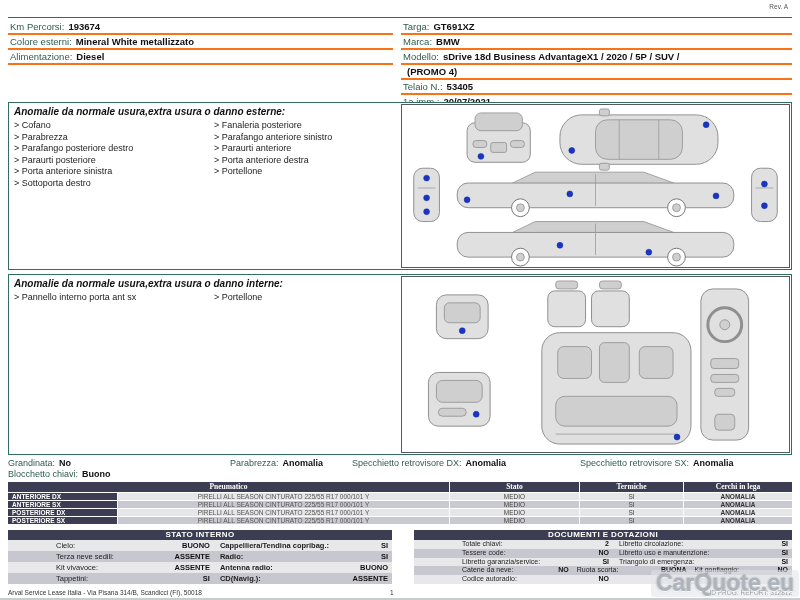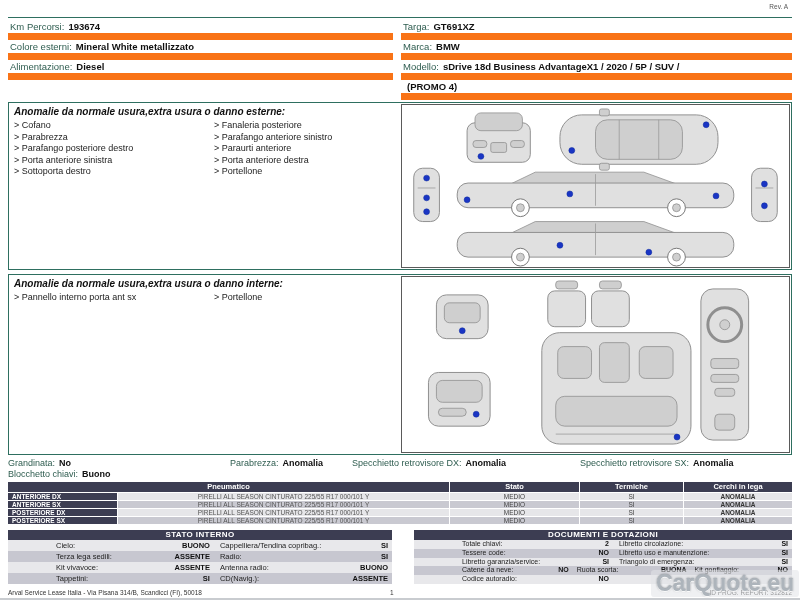--- a/index.html
+++ b/index.html
@@ -9,21 +9,21 @@
 
   
   .title { position:absolute; top:3px; left:8px; font-size:13px; font-weight:bold; color:#1d5a4b; letter-spacing:.4px; }
   .rev { position:absolute; top:3px; right:12px; font-size:6.5px; color:#555; }
   .header-rule { position:absolute; top:17px; left:8px; right:8px; border-top:1px solid #2e6f60; }
 
   
   .info { position:absolute; top:20px; left:8px; right:8px; display:flex; }
   .info-left { width:385px; margin-right:8px; }
   .info-right { flex:1; }
-  .field { display:flex; border-bottom:7px solid #f97316; padding:1px 2px 1px 2px; font-size:9.5px; line-height:11px; min-height:12px; }
+  .field { display:flex; border-bottom:2px solid #f97316; padding:1px 2px 1px 2px; font-size:9.5px; line-height:11px; min-height:12px; }
   .flabel { color:#2f5d50; margin-right:4px; white-space:nowrap; }
   .fvalue { font-weight:bold; color:#101010; white-space:nowrap; }
 
   
   .box { position:absolute; left:8px; width:784px; border:1px solid #2e6f60; background:#fff; }
   .box-ext { top:102px; height:168px; }
   .box-int { top:274px; height:181px; }
   .box-head { font-size:10px; font-weight:bold; color:#111; padding:3px 5px 2px 5px;font-style:italic; }
   .anom-cols { display:flex; padding:1px 5px; }
   .anom-col1 { width:200px; }
@@ -45,21 +45,21 @@
   .sum-line { display:flex; line-height:11px; }
   .sum-pair .flabel { font-size:9px; }
   .sum-pair .fvalue { font-size:9px; }
   .sum-pair { display:flex; }
   .sp1 { width:222px; }
   .sp2 { width:122px; }
   .sp3 { width:228px; }
 
   
   .tires { position:absolute; top:482px; left:8px; width:784px; }
-  .t-head { display:flex; background:#3c3d52; color:#fff; font-weight:bold; font-size:7.5px; height:10px; line-height:10px; text-align:center; }
+  .t-head { display:flex; background:#3c3d52; color:#fff; font-weight:bold; font-size:7.5px; height:10px; line-height:10px; text-align:center;font-family:Liberation Serif, serif; }
   .t-head > div { border-right:1px solid #fff; }
   .th-pneu { flex:0 0 442px; }
   .th-stato { flex:0 0 130px; }
   .th-term { flex:0 0 104px; }
   .th-cerchi { flex:1; border-right:none !important; }
   .t-row { display:flex; height:8px; line-height:8px; font-size:6.5px; border-top:1px solid #fff; }
   .t-row:nth-child(odd) { background:#e6e6e9; }
   .t-row:nth-child(even) { background:#c9c9d1; }
   .tc-pos { flex:0 0 110px; background:#3c3d52; color:#fff; font-weight:bold; padding-left:4px; border-right:1px solid #fff; }
   .tc-spec { flex:0 0 332px; text-align:center; color:#555; border-right:1px solid #fff; }
@@ -72,21 +72,21 @@
   .tbl { }
   .tbl-si { width:384px; }
   .tbl-doc { flex:1; }
   .tbl-head { background:#3c3d52; color:#fff; font-weight:bold; font-size:8px; text-align:center; height:10px; line-height:10px; letter-spacing:.4px; }
   .si-rows .row { display:flex; height:11px; line-height:11px; font-size:7.5px; padding:0 4px; }
   .doc-rows .row { display:flex; height:8.8px; line-height:8.8px; font-size:7px; padding:0 4px; }
   .si-rows .row:nth-child(odd), .doc-rows .row:nth-child(odd) { background:#e8e8eb; }
   .si-rows .row:nth-child(even), .doc-rows .row:nth-child(even) { background:#c7c7d0; }
   .cl { color:#222; white-space:nowrap; overflow:hidden;margin-left:44px; }
   .cv { font-weight:bold; color:#111; text-align:right; white-space:nowrap; }
-  .si-l1 { flex:1.15; } .si-v1 { width:50px; } .si-l2 { flex:1.35; margin-left:10px; } .si-v2 { width:46px; }
+  .si-l1 { flex:1.15; } .si-v1 { width:50px; } .si-l2 { flex:1.35; margin-left:10px;font-weight:bold; } .si-v2 { width:46px; }
   .dc-l1 { flex:1.1; } .dc-v1 { width:26px; } .dc-l2 { flex:1.3; margin-left:10px; } .dc-v2 { width:26px; }
   .dc3-l1 { flex:0.95; } .dc3-v1 { width:22px; } .dc3-l2 { flex:0.85; margin-left:8px; } .dc3-v2 { width:34px; }
   .dc3-l3 { flex:0.8; margin-left:8px; } .dc3-v3 { width:22px; }
 
   
   .footer { position:absolute; top:589px; left:8px; right:8px; display:flex; font-size:6.5px; color:#333; line-height:8px; }
   .f-left { width:382px; }
   .f-page { width:20px; text-align:left; }
   .f-spacer { flex:1; }
   .f-right { text-align:right; color:#444; }
@@ -146,20 +146,21 @@
     </div>
   </div>
 
   <div class="box box-ext">
     <div class="box-head">Anomalie da normale usura,extra usura o danno esterne:</div>
     <div class="anom-cols">
       <div class="anom-col1">
         <div class="anom-item">Cofano</div>
         <div class="anom-item">Parabrezza</div>
         <div class="anom-item">Parafango posteriore destro</div>
+        <div class="anom-item">Paraurti posteriore</div>
         <div class="anom-item">Porta anteriore sinistra</div>
         <div class="anom-item">Sottoporta destro</div>
       </div>
       <div class="anom-col2">
         <div class="anom-item">Fanaleria posteriore</div>
         <div class="anom-item">Parafango anteriore sinistro</div>
         <div class="anom-item">Paraurti anteriore</div>
         <div class="anom-item">Porta anteriore destra</div>
         <div class="anom-item">Portellone</div>
       </div>
@@ -345,21 +346,21 @@
     <div class="tbl tbl-si">
       <div class="tbl-head">STATO INTERNO</div>
       <div class="si-rows">
         <div class="row">
           <span class="cl si-l1">Cielo:</span>
           <span class="cv si-v1">BUONO</span>
           <span class="cl si-l2">Cappelliera/Tendina copribag.:</span>
           <span class="cv si-v2">SI</span>
         </div>
         <div class="row">
-          <span class="cl si-l1">Terza lega sedili:</span>
+          <span class="cl si-l1">Terza neve sedili:</span>
           <span class="cv si-v1">ASSENTE</span>
           <span class="cl si-l2">Radio:</span>
           <span class="cv si-v2">SI</span>
         </div>
         <div class="row">
           <span class="cl si-l1">Kit vivavoce:</span>
           <span class="cv si-v1">ASSENTE</span>
           <span class="cl si-l2">Antenna radio:</span>
           <span class="cv si-v2">BUONO</span>
         </div>

